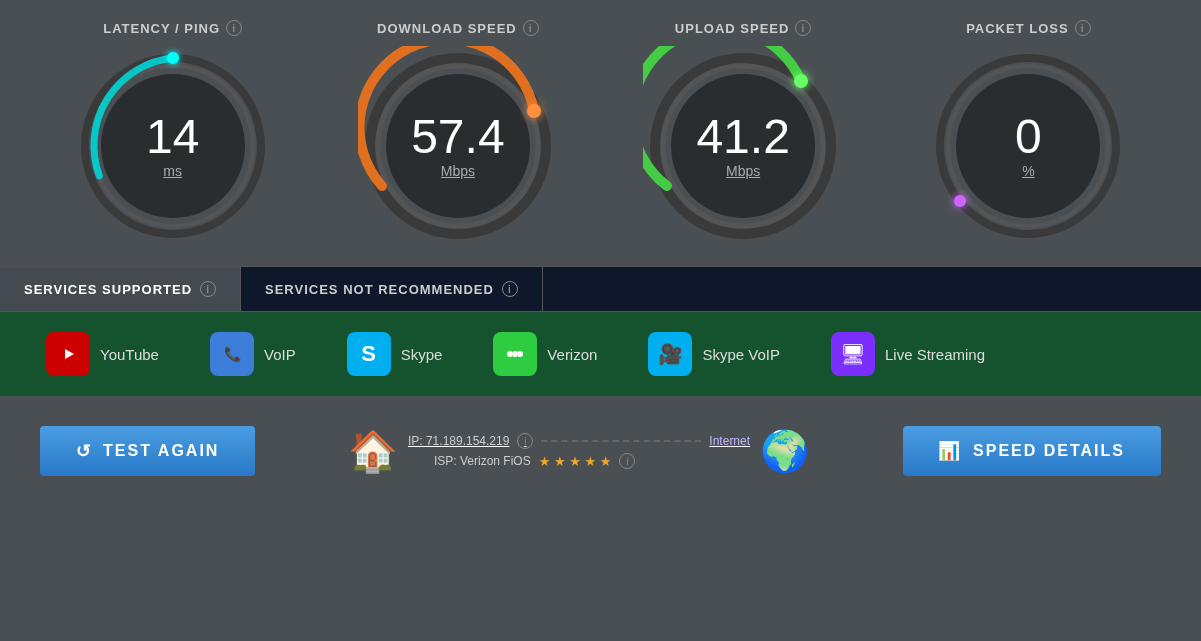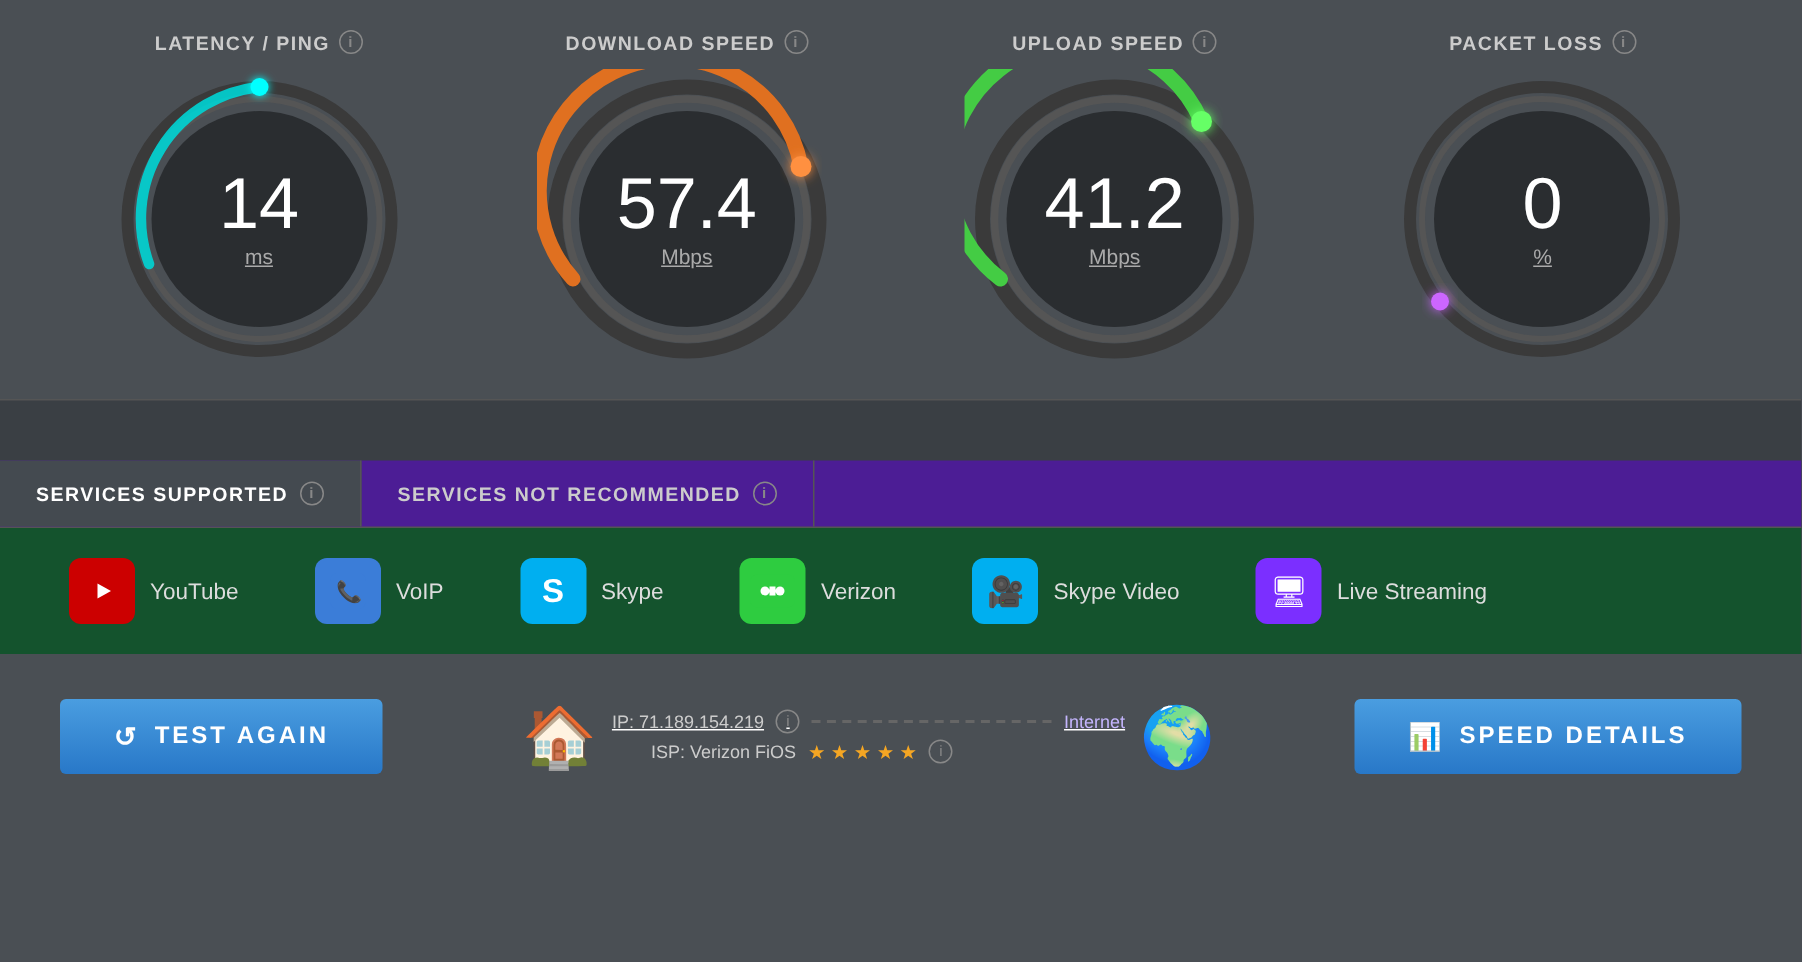--- a/index.html
+++ b/index.html
@@ -88,23 +88,22 @@
 
     
     .services-section {
       background: #3a3f44;
       margin: 0 0 0 0;
       border-top: 1px solid #555;
     }
 
     .services-tabs {
       display: flex;
-      background: #4c1d95;
+      background: #0f172a;
       border-bottom: 1px solid #555;
-      margin-top: 40px;
     }
 
     .services-tab {
       padding: 14px 24px;
       font-size: 13px;
       font-weight: bold;
       letter-spacing: 1px;
       color: #ccc;
       cursor: pointer;
       display: flex;
@@ -360,21 +359,21 @@
               <circle cx="10" cy="11" r="3" fill="white"></circle>
               <circle cx="20" cy="11" r="3" fill="white"></circle>
               <rect x="13" y="8" width="4" height="6" fill="white"></rect>
               <rect x="11" y="10" width="8" height="2" fill="white"></rect>
             </svg>
         </div>
         <span class="service-label">Verizon</span>
       </div>
       <div class="service-item">
         <div class="service-icon skype-video" style="font-size:20px;">🎥</div>
-        <span class="service-label">Skype Video</span>
+        <span class="service-label">Skype VoIP</span>
       </div>
       <div class="service-item">
         <div class="service-icon livestream" style="font-size:20px; color:white;">🖥</div>
         <span class="service-label">Live Streaming</span>
       </div>
     </div>
   </div>
 
   <div class="bottom-bar">
 

